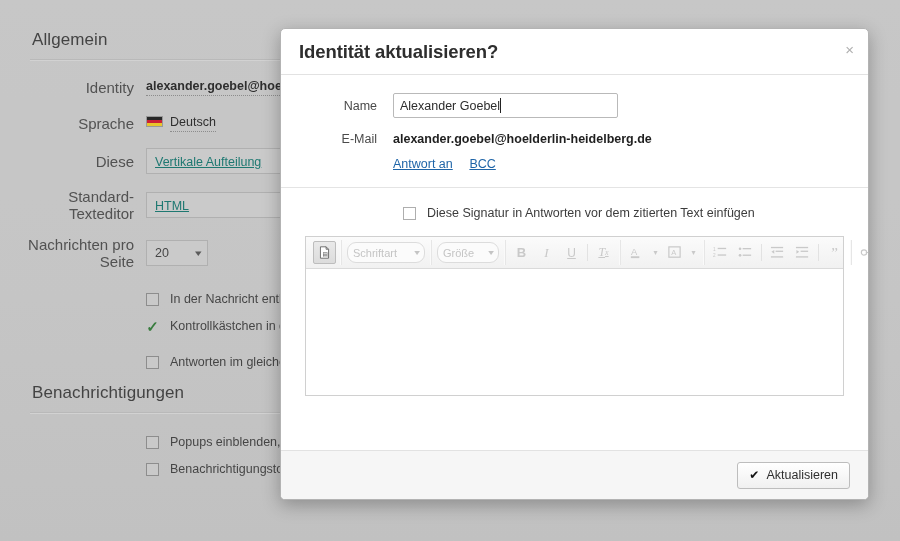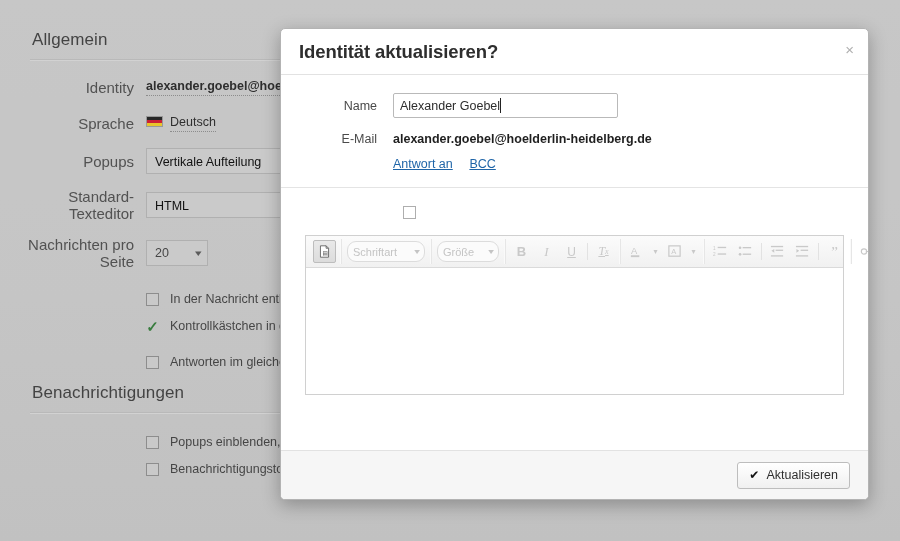--- a/index.html
+++ b/index.html
@@ -79,21 +79,22 @@
   .fake-input {
     display: block;
     width: 260px;
     height: 26px;
     line-height: 26px;
     box-sizing: border-box;
     border: 1px solid #b5b5b5;
     background: #d3d3d3;
     padding: 0 8px;
     font-size: 12.5px;
-    color: #000000;
+    color: #0f766e;
+    text-decoration: underline;
   }
   .fake-select {
     display: inline-flex;
     align-items: center;
     justify-content: space-between;
     width: 62px;
     height: 26px;
     box-sizing: border-box;
     border: 1px solid #b5b5b5;
     background: #d3d3d3;
@@ -373,21 +374,21 @@
     </div>
 
     <div class="form-row">
       <div class="form-label">Sprache</div>
       <div class="form-val">
         <span class="flag"></span><span class="dotted-val normal">Deutsch</span>
       </div>
     </div>
 
     <div class="form-row">
-      <div class="form-label">Popups</div>
+      <div class="form-label">Diese</div>
       <div class="form-val">
         <span class="fake-input">Vertikale Aufteilung</span>
       </div>
     </div>
 
     <div class="form-row">
       <div class="form-label">Standard-Texteditor</div>
       <div class="form-val">
         <span class="fake-input">HTML</span>
       </div>
@@ -460,20 +461,21 @@
 
     <div class="m-links">
       <a>Antwort an</a>
       <a>BCC</a>
     </div>
 
     <div class="m-divider"></div>
 
     <div class="sig-check-row">
       <span class="cb2"></span>
+      <span class="lbl">Diese Signatur in Antworten vor dem zitierten Text einfügen</span>
     </div>
 
     <div id="editor">
       <div id="editor-toolbar">
 
         <div class="tb-group">
           <div class="tb-btn active">
             <svg width="13" height="13" viewBox="0 0 16 16">
                 <path d="M3 1h7l3 3v11H3z" fill="#fff" stroke="#555" stroke-width="1"></path>
                 <path d="M10 1v3h3" fill="none" stroke="#555" stroke-width="1"></path>

